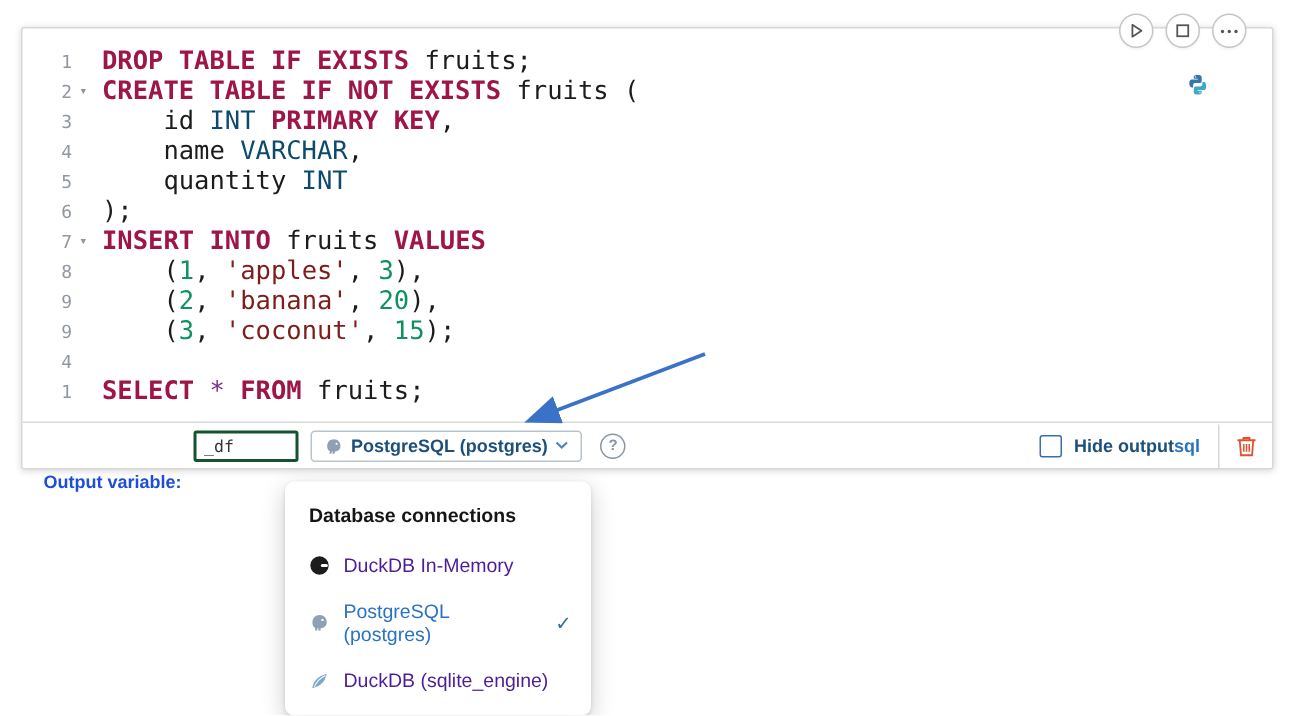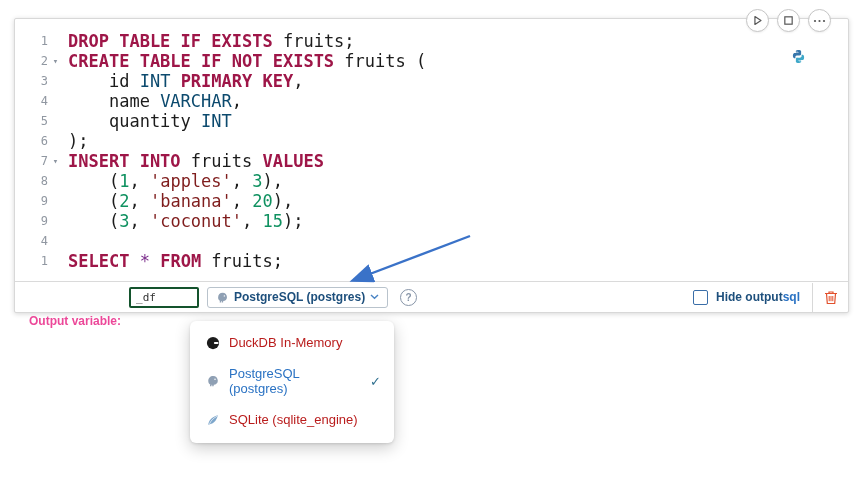--- a/index.html
+++ b/index.html
@@ -21,21 +21,21 @@
   .tok-kw{color:#9e1648;font-weight:bold;}
   .tok-typ{color:#0c4a6e;}
   .tok-str{color:#7f1d1d;}
   .tok-num{color:#0f9160;}
   .tok-op{color:#7b2d8b;}
   .tok-pln{color:#1c1c1c;}
 
   
   .bottombar{height:30px;flex:none;border-top:1px solid #dadada;display:flex;align-items:center;
              padding:0 8px 0 14px;gap:8px;font-size:12px;}
-  .lbl{color:#ec4899;font-weight:bold;margin-top:48px;}
+  .lbl{color:#1d4ed8;font-weight:bold;margin-top:48px;}
   .outvar-input{width:56px;height:17px;border:2px solid #14532d;border-radius:2px;
                 font-family:"DejaVu Sans Mono",monospace;font-size:11px;padding:0 5px;color:#333;}
   .conn-btn{display:inline-flex;align-items:center;gap:5px;border:1px solid #b9c3cc;border-radius:3px;
             height:21px;padding:0 8px;background:#fff;cursor:pointer;}
   .conn-btn .txt{font-weight:bold;color:#1d4f7c;font-size:12px;}
   .help{width:15px;height:15px;border:1.3px solid #8795a8;border-radius:50%;color:#8795a8;
         font-size:10px;font-weight:bold;display:flex;align-items:center;justify-content:center;margin-left:4px;}
   .bar-right{margin-left:auto;display:flex;align-items:center;padding-left:20px;}
   .checkbox{width:13px;height:13px;border:1.6px solid #3a6ea8;border-radius:2px;background:#fff;flex:none;}
   .hide-lbl{font-weight:bold;color:#1d4f7c;margin-left:8px;}
@@ -48,21 +48,21 @@
   .circle-btn{width:23px;height:23px;border-radius:50%;border:1px solid #c6c6c6;background:#fff;
               display:flex;align-items:center;justify-content:center;cursor:pointer;padding:0;
               box-shadow:0 1px 2px rgba(0,0,0,.06);}
   .kernel-icon{position:absolute;left:791px;top:49px;z-index:10;}
 
   
   .menu{position:absolute;left:190px;top:321px;width:204px;background:#fff;border-radius:6px;
         box-shadow:0 1px 3px rgba(0,0,0,.12),0 5px 16px rgba(0,0,0,.2);padding:6px 0 8px;z-index:30;}
   .menu-header{font-weight:bold;font-size:13px;color:#151515;padding:9px 16px 10px;}
   .menu-item{display:flex;align-items:center;gap:9px;padding:8px 13px 8px 16px;font-size:13px;
-             color:#b91c1c;cursor:pointer;}
+             color:#4c1d95;cursor:pointer;}
   .menu-item .check{margin-left:auto;color:#30708f;display:none;font-size:13px;}
   .menu-item.selected{color:#2a72c3;}
   .menu-item.selected .check{display:inline;}
 
   .annot{position:absolute;left:0;top:0;z-index:40;pointer-events:none;}
 </style>
 </head>
 <body>
 
 <div class="stage">
@@ -185,20 +185,21 @@
   </div>
 
   <span class="kernel-icon">
     <svg width="15" height="15" viewBox="0 0 16 16">
       <path fill="#3776ab" d="M7.9 1C5 1 5.2 2.3 5.2 2.3v1.5h2.9v.4H3.9S2 4 2 7s1.7 2.9 1.7 2.9h1V8.5s-.1-1.7 1.7-1.7h2.8s1.6.1 1.6-1.5V2.6S11.1 1 7.9 1zM6.4 1.9a.5.5 0 1 1 0 1 .5.5 0 0 1 0-1z"></path>
       <path fill="#3fa8c9" d="M8.1 15c2.9 0 2.7-1.3 2.7-1.3v-1.5H7.9v-.4h4.2S14 12 14 9s-1.7-2.9-1.7-2.9h-1v1.4s.1 1.7-1.7 1.7H6.8s-1.6-.1-1.6 1.5v2.7S4.9 15 8.1 15zm1.5-.9a.5.5 0 1 1 0-1 .5.5 0 0 1 0 1z"></path>
     </svg>
   </span>
 
   <div class="menu">
+    <div class="menu-header">Database connections</div>
 
     <div class="menu-item">
       <span style="display:flex;">
         <svg width="14" height="14" viewBox="0 0 16 16">
             <circle cx="8" cy="8" r="7" fill="#1c1c1c"></circle>
             <rect x="9" y="6.8" width="5.4" height="2.4" rx="1.2" fill="#fff"></rect>
           </svg>
       </span>
       <span>DuckDB In-Memory</span>
 
@@ -215,21 +216,21 @@
       <span class="check">✓</span>
     </div>
 
     <div class="menu-item">
       <span style="display:flex;">
         <svg width="14" height="14" viewBox="0 0 16 16">
             <path d="M2.5 13.5C3 9 6 4.5 13.5 2.5c-1 4-2.5 9-11 11z" fill="#7da6cb"></path>
             <path d="M4 12.5C5.5 9 8 6 12.5 3.8" stroke="#fff" stroke-width=".8" fill="none"></path>
           </svg>
       </span>
-      <span>SQLite (sqlite_engine)</span>
+      <span>DuckDB (sqlite_engine)</span>
 
     </div>
   </div>
 
   <svg class="annot" width="864" height="477">
     <defs>
       <marker id="ah" markerWidth="10" markerHeight="8" refX="8" refY="4" orient="auto">
         <path d="M0 0L10 4L0 8z" fill="#3a72c8"></path>
       </marker>
     </defs>

